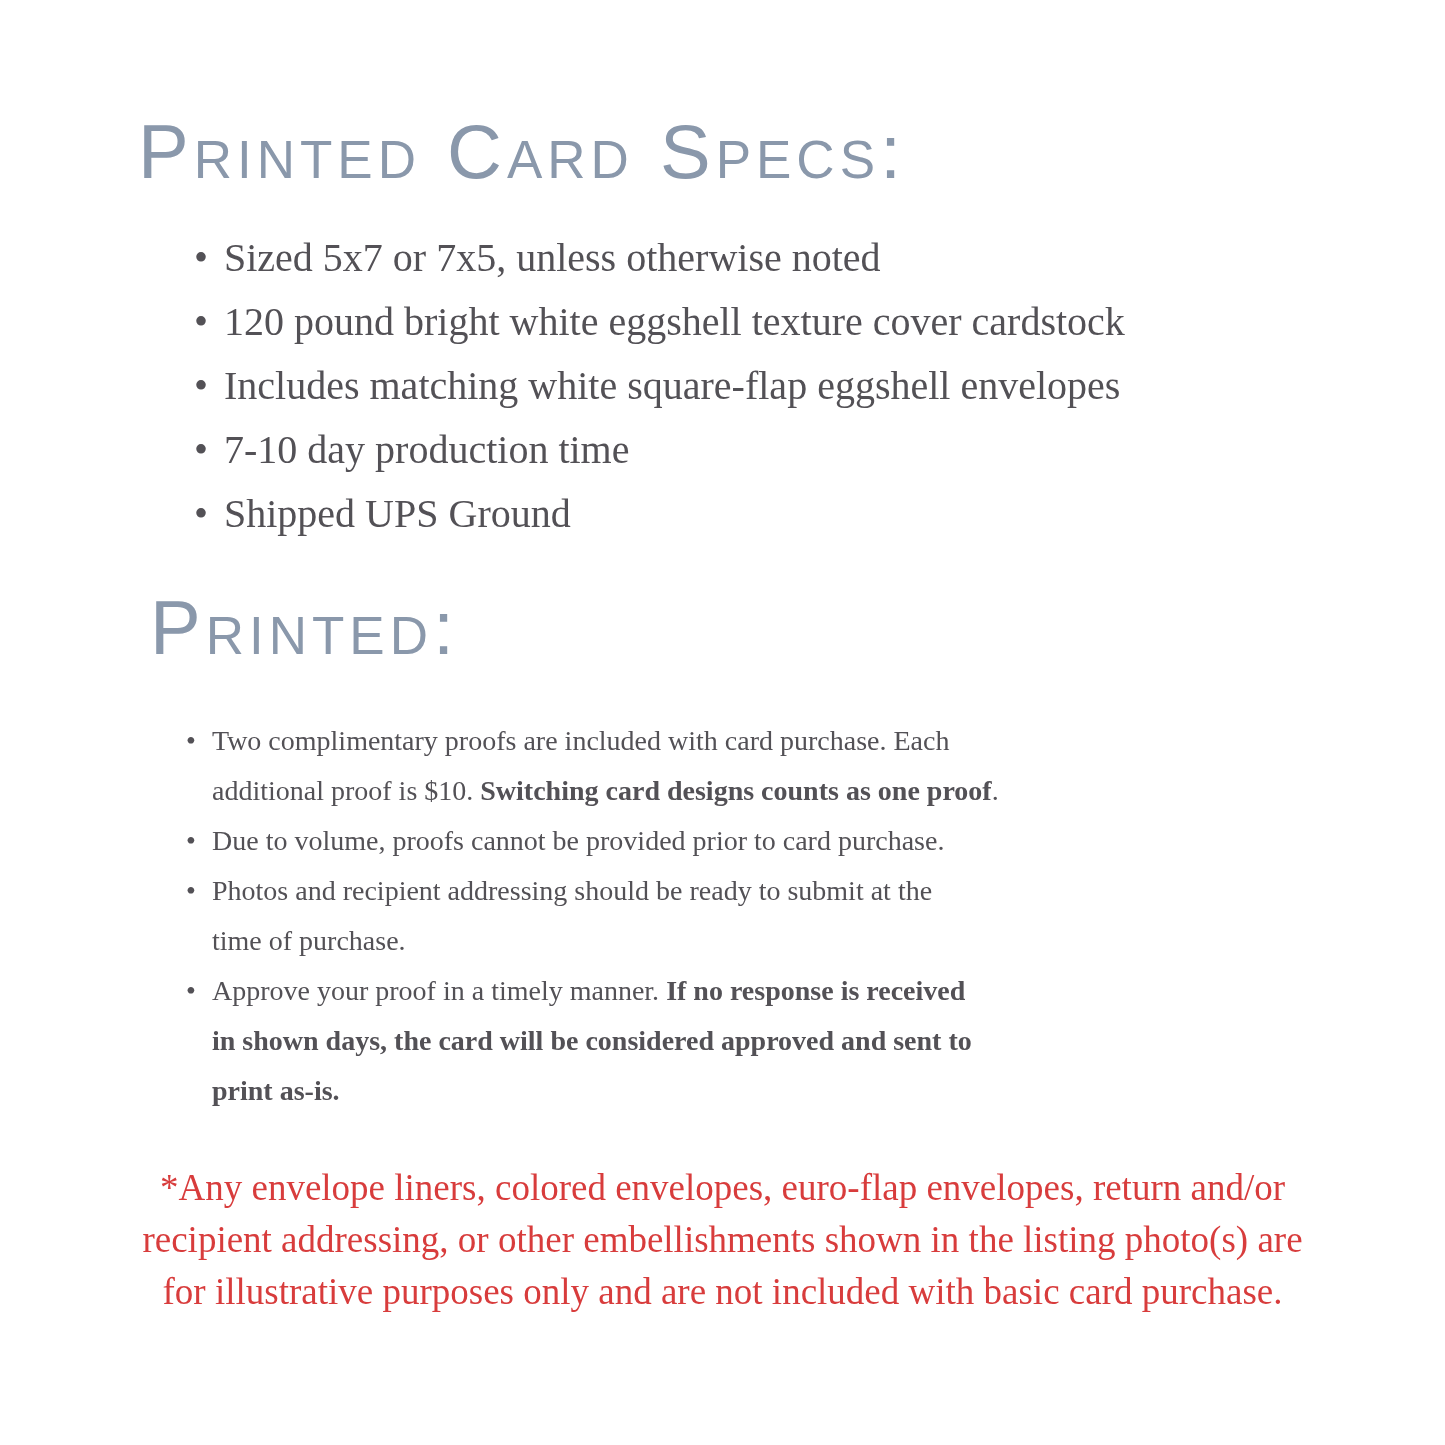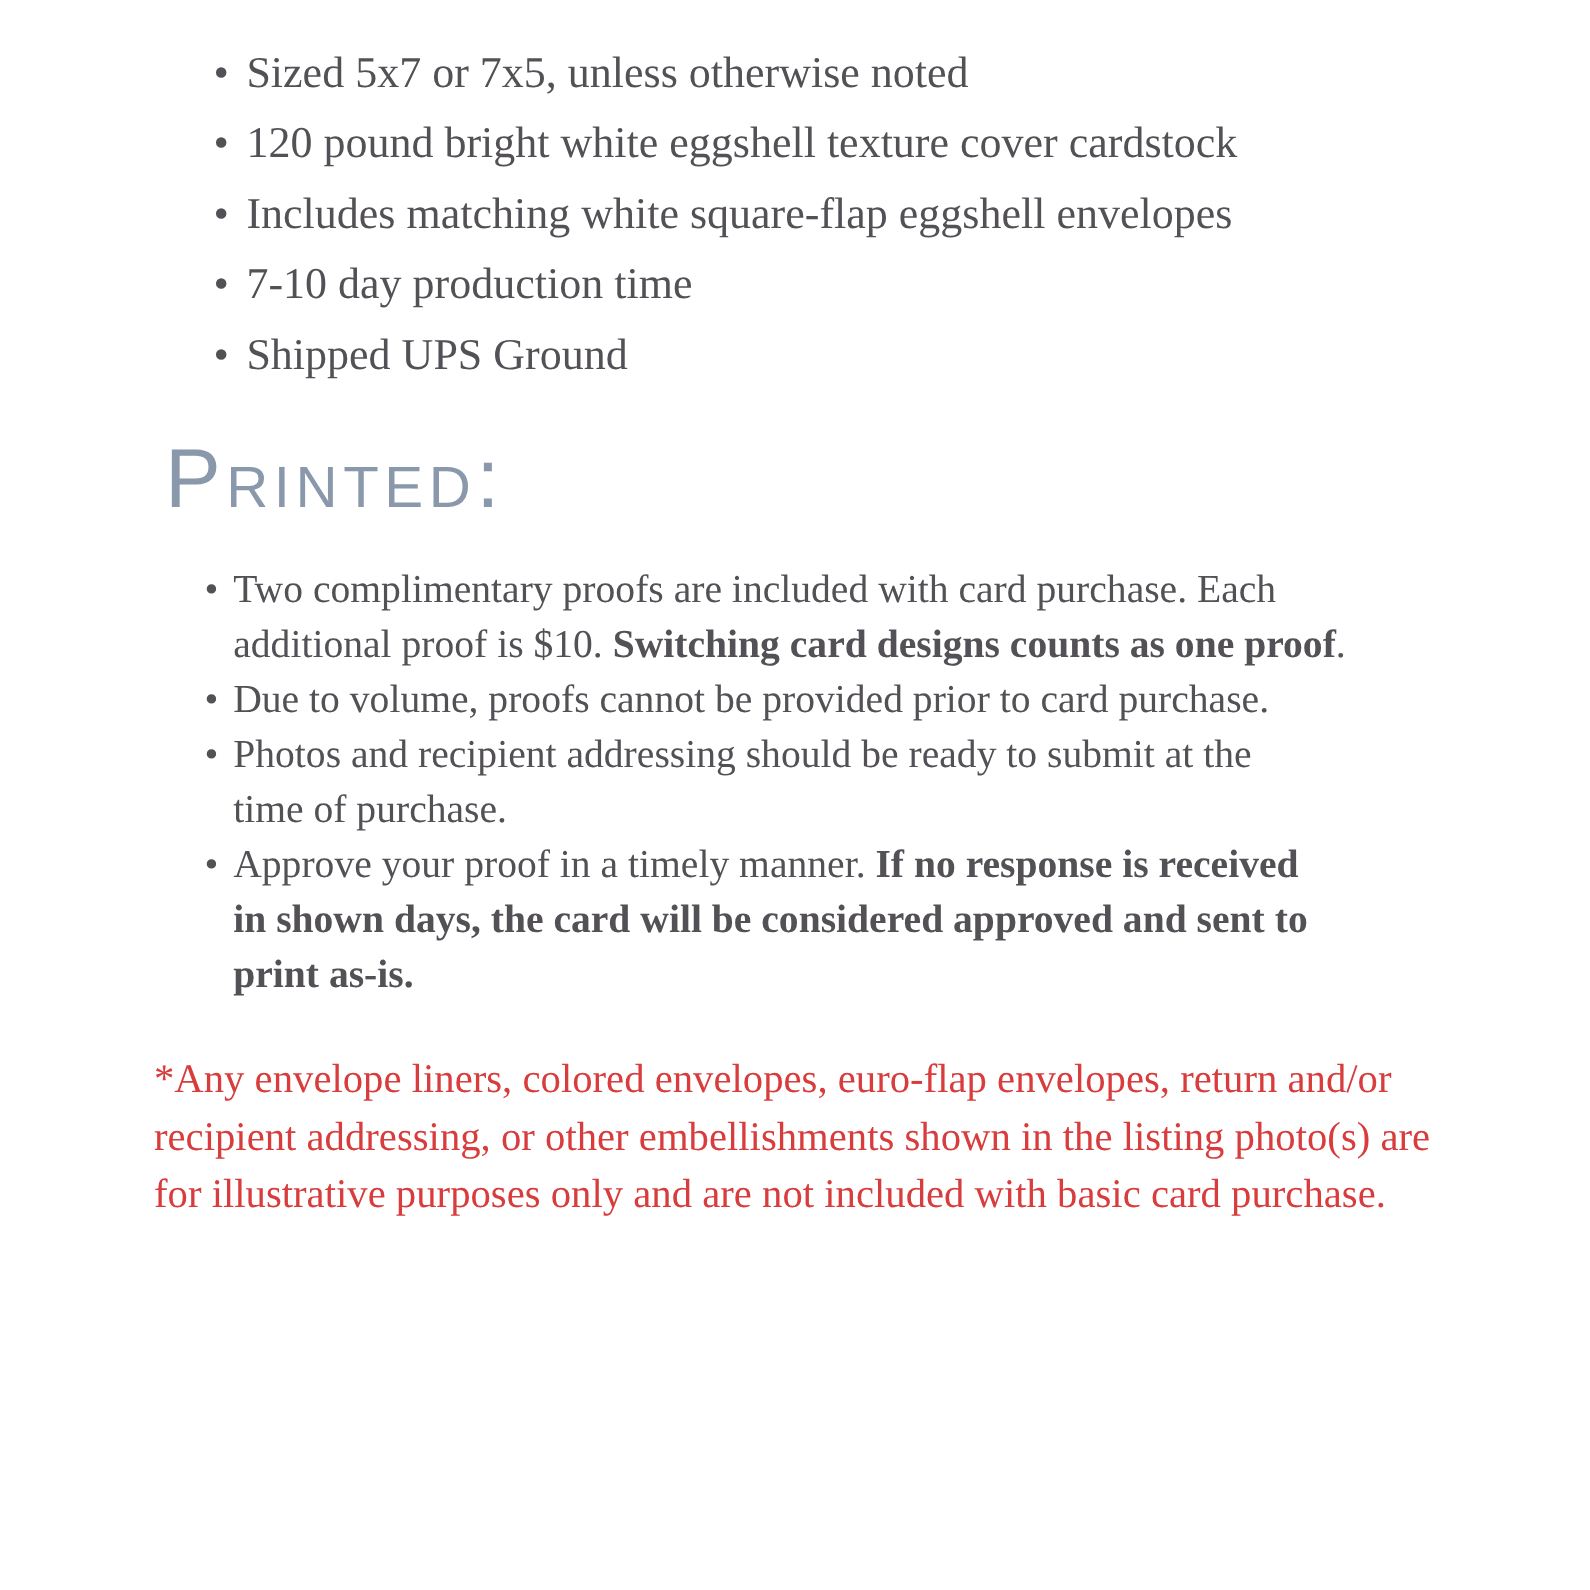--- a/index.html
+++ b/index.html
@@ -43,51 +43,52 @@
     line-height: 64px;
   }
   ul.specs-list > li::before {
     content: "\2022";
     position: absolute;
     left: -30px;
     color: var(--body-color);
   }
 
   ul.policies-list {
-    margin-top: 34px;
+    margin-top: 48px;
     padding-left: 212px;
     padding-right: 150px;
-    font-size: 36px;
+    font-size: 28px;
   }
   ul.policies-list > li {
     position: relative;
     line-height: 50px;
   }
   ul.policies-list > li::before {
     content: "\2022";
     position: absolute;
     left: -26px;
     color: var(--body-color);
   }
 
   .bold { font-weight: bold; text-align: center; }
 
   .disclaimer {
     margin: 46px 140px 0;
     font-size: 37px;
     line-height: 52px;
-    text-align: left;
+    text-align: center;
     color: var(--red-color);
   }
 </style>
 </head>
 <body>
 
 <div class="page">
 
+  <h1 class="section-heading h-specs">Printed Card Specs:</h1>
 
   <ul class="bullet-list specs-list">
     <li>Sized 5x7 or 7x5, unless otherwise noted</li>
     <li>120 pound bright white eggshell texture cover cardstock</li>
     <li>Includes matching white square-flap eggshell envelopes</li>
     <li>7-10 day production time</li>
     <li>Shipped UPS Ground</li>
   </ul>
 
   <h1 class="section-heading h-policies">Printed:</h1>

